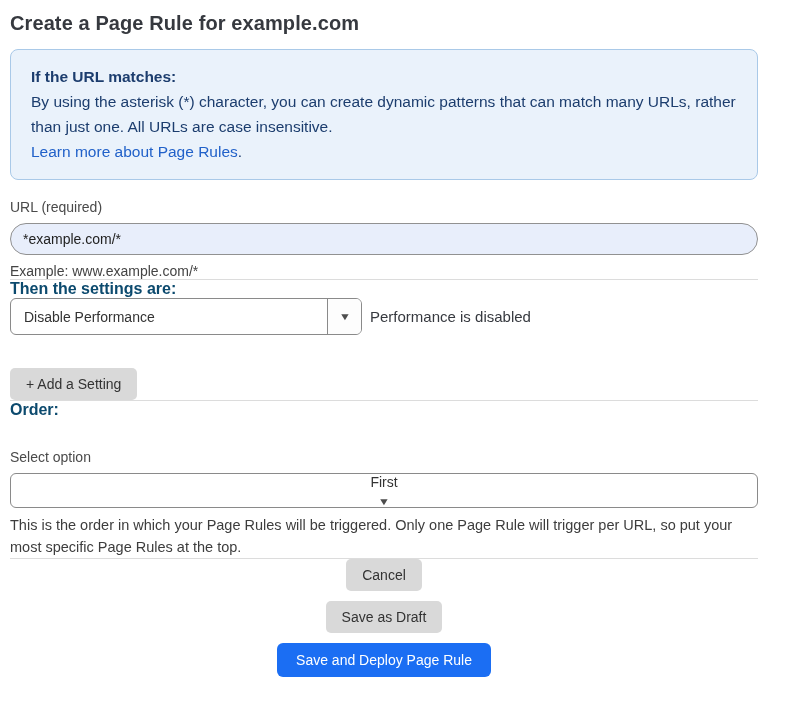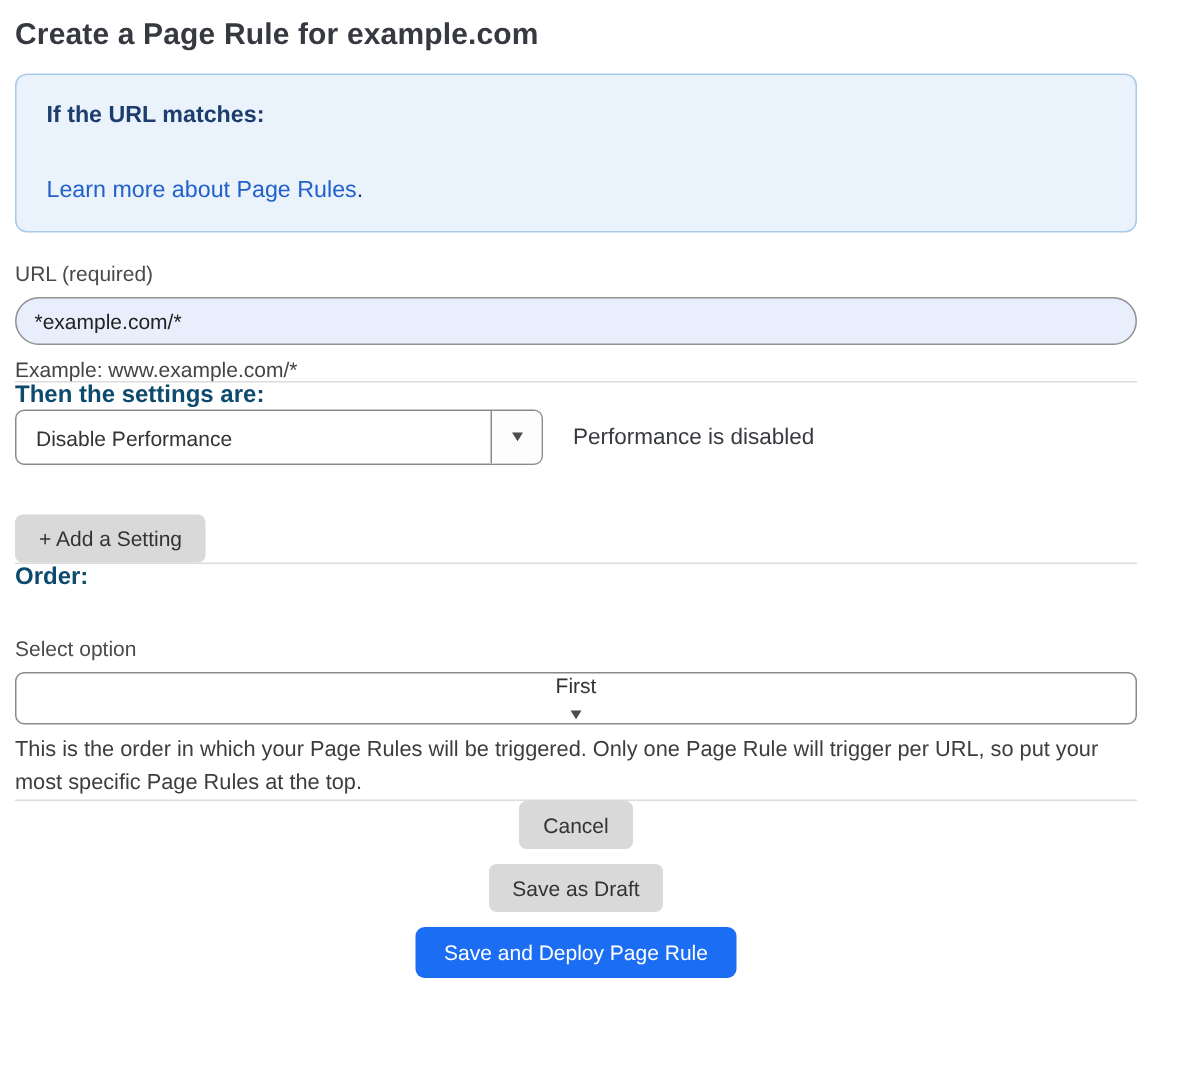--- a/index.html
+++ b/index.html
@@ -132,21 +132,21 @@
   }
   .arrow-glyph {
     font-size: 10px;
     color: #4d4d4d;
     line-height: 1;
     transform: scaleX(1.25);
   }
   .setting-status {
     font-size: 15px;
     color: #36393F;
-    margin-left: 20px;
+    margin-left: 8px;
   }
 
   button {
     font-family: "Liberation Sans", "DejaVu Sans", sans-serif;
     border: none;
     cursor: pointer;
   }
   .gray-btn {
     background: var(--gray-btn-bg, #D9D9D9);
     color: #333;
@@ -200,21 +200,21 @@
 </head>
 <body>
 
 <div class="page">
   <div class="content">
 
     <h1 class="page-title">Create a Page Rule for example.com</h1>
 
     <div class="info-box">
       <strong class="info-heading">If the URL matches:</strong>
-      <br>
+      <span>By using the asterisk (*) character, you can create dynamic patterns that can match many URLs, rather than just one. All URLs are case insensitive.</span><br>
       <a class="info-link">Learn more about Page Rules</a><span class="info-link-suffix">.</span>
     </div>
 
     <label class="field-label">URL (required)</label>
     <input class="url-input" type="text" value="*example.com/*" style="">
     <div class="url-example">Example: www.example.com/*</div>
 
     <hr class="divider divider-1">
 
     <h2 class="section-heading">Then the settings are:</h2>

